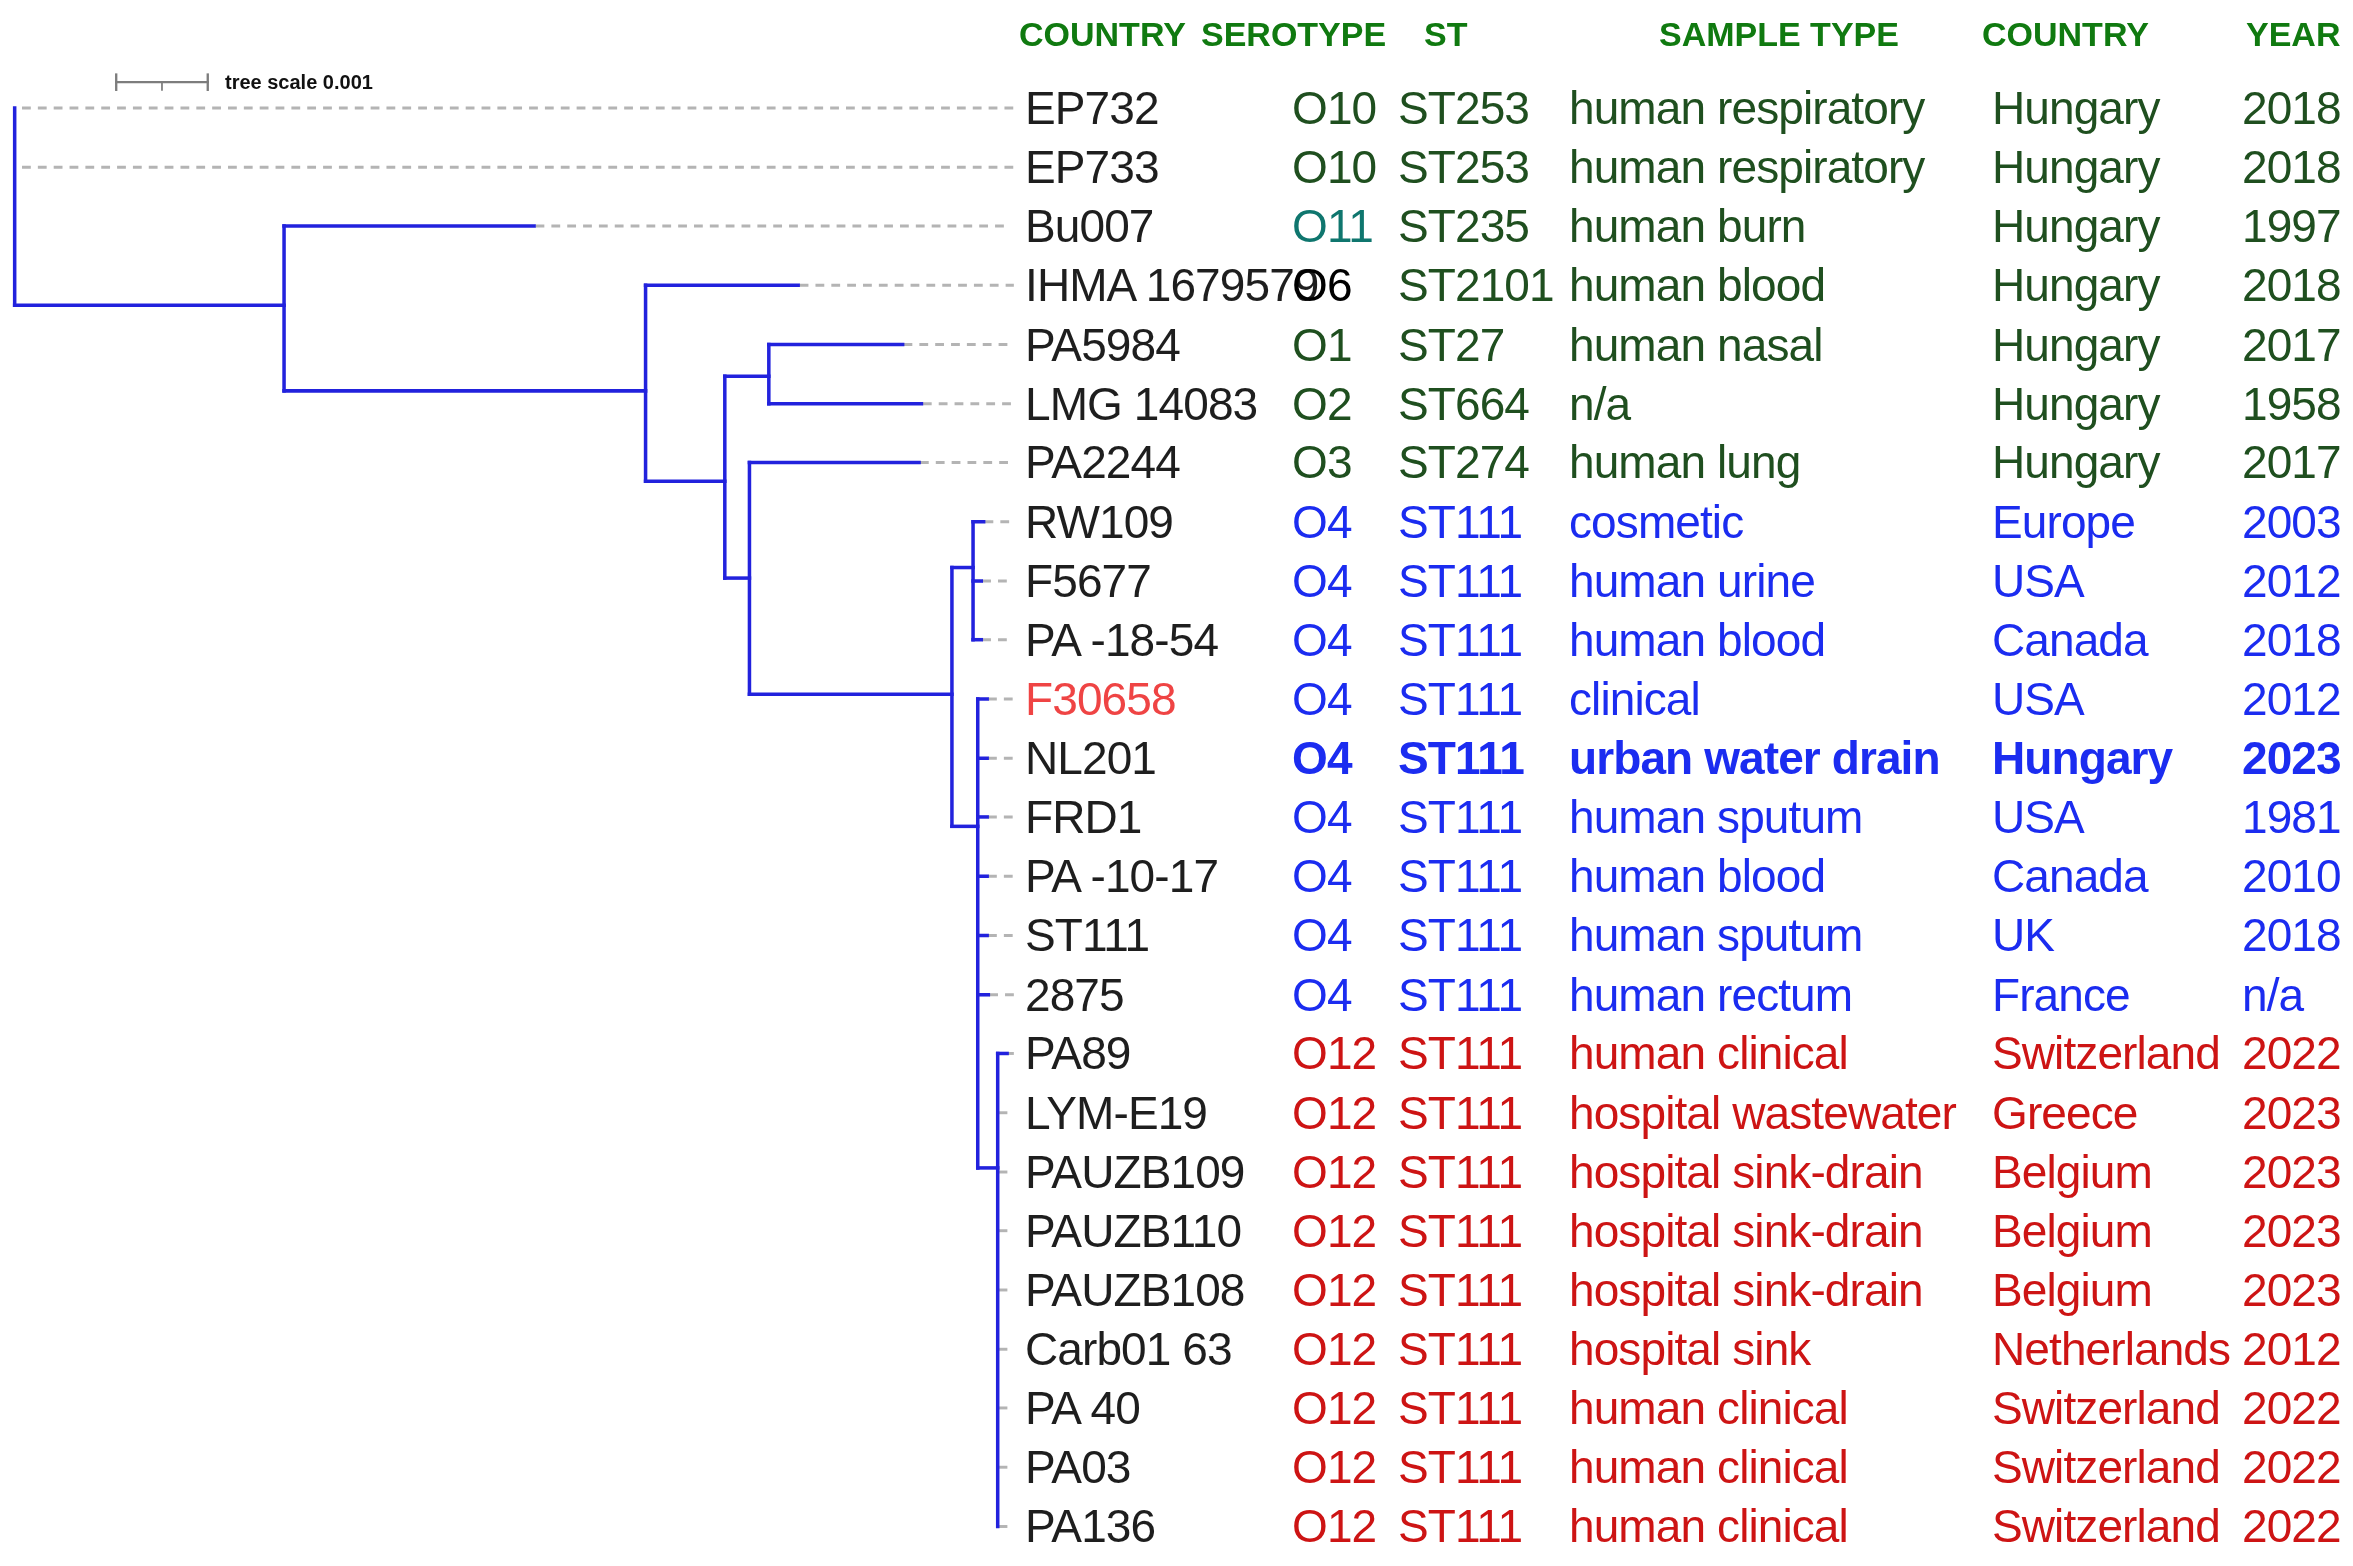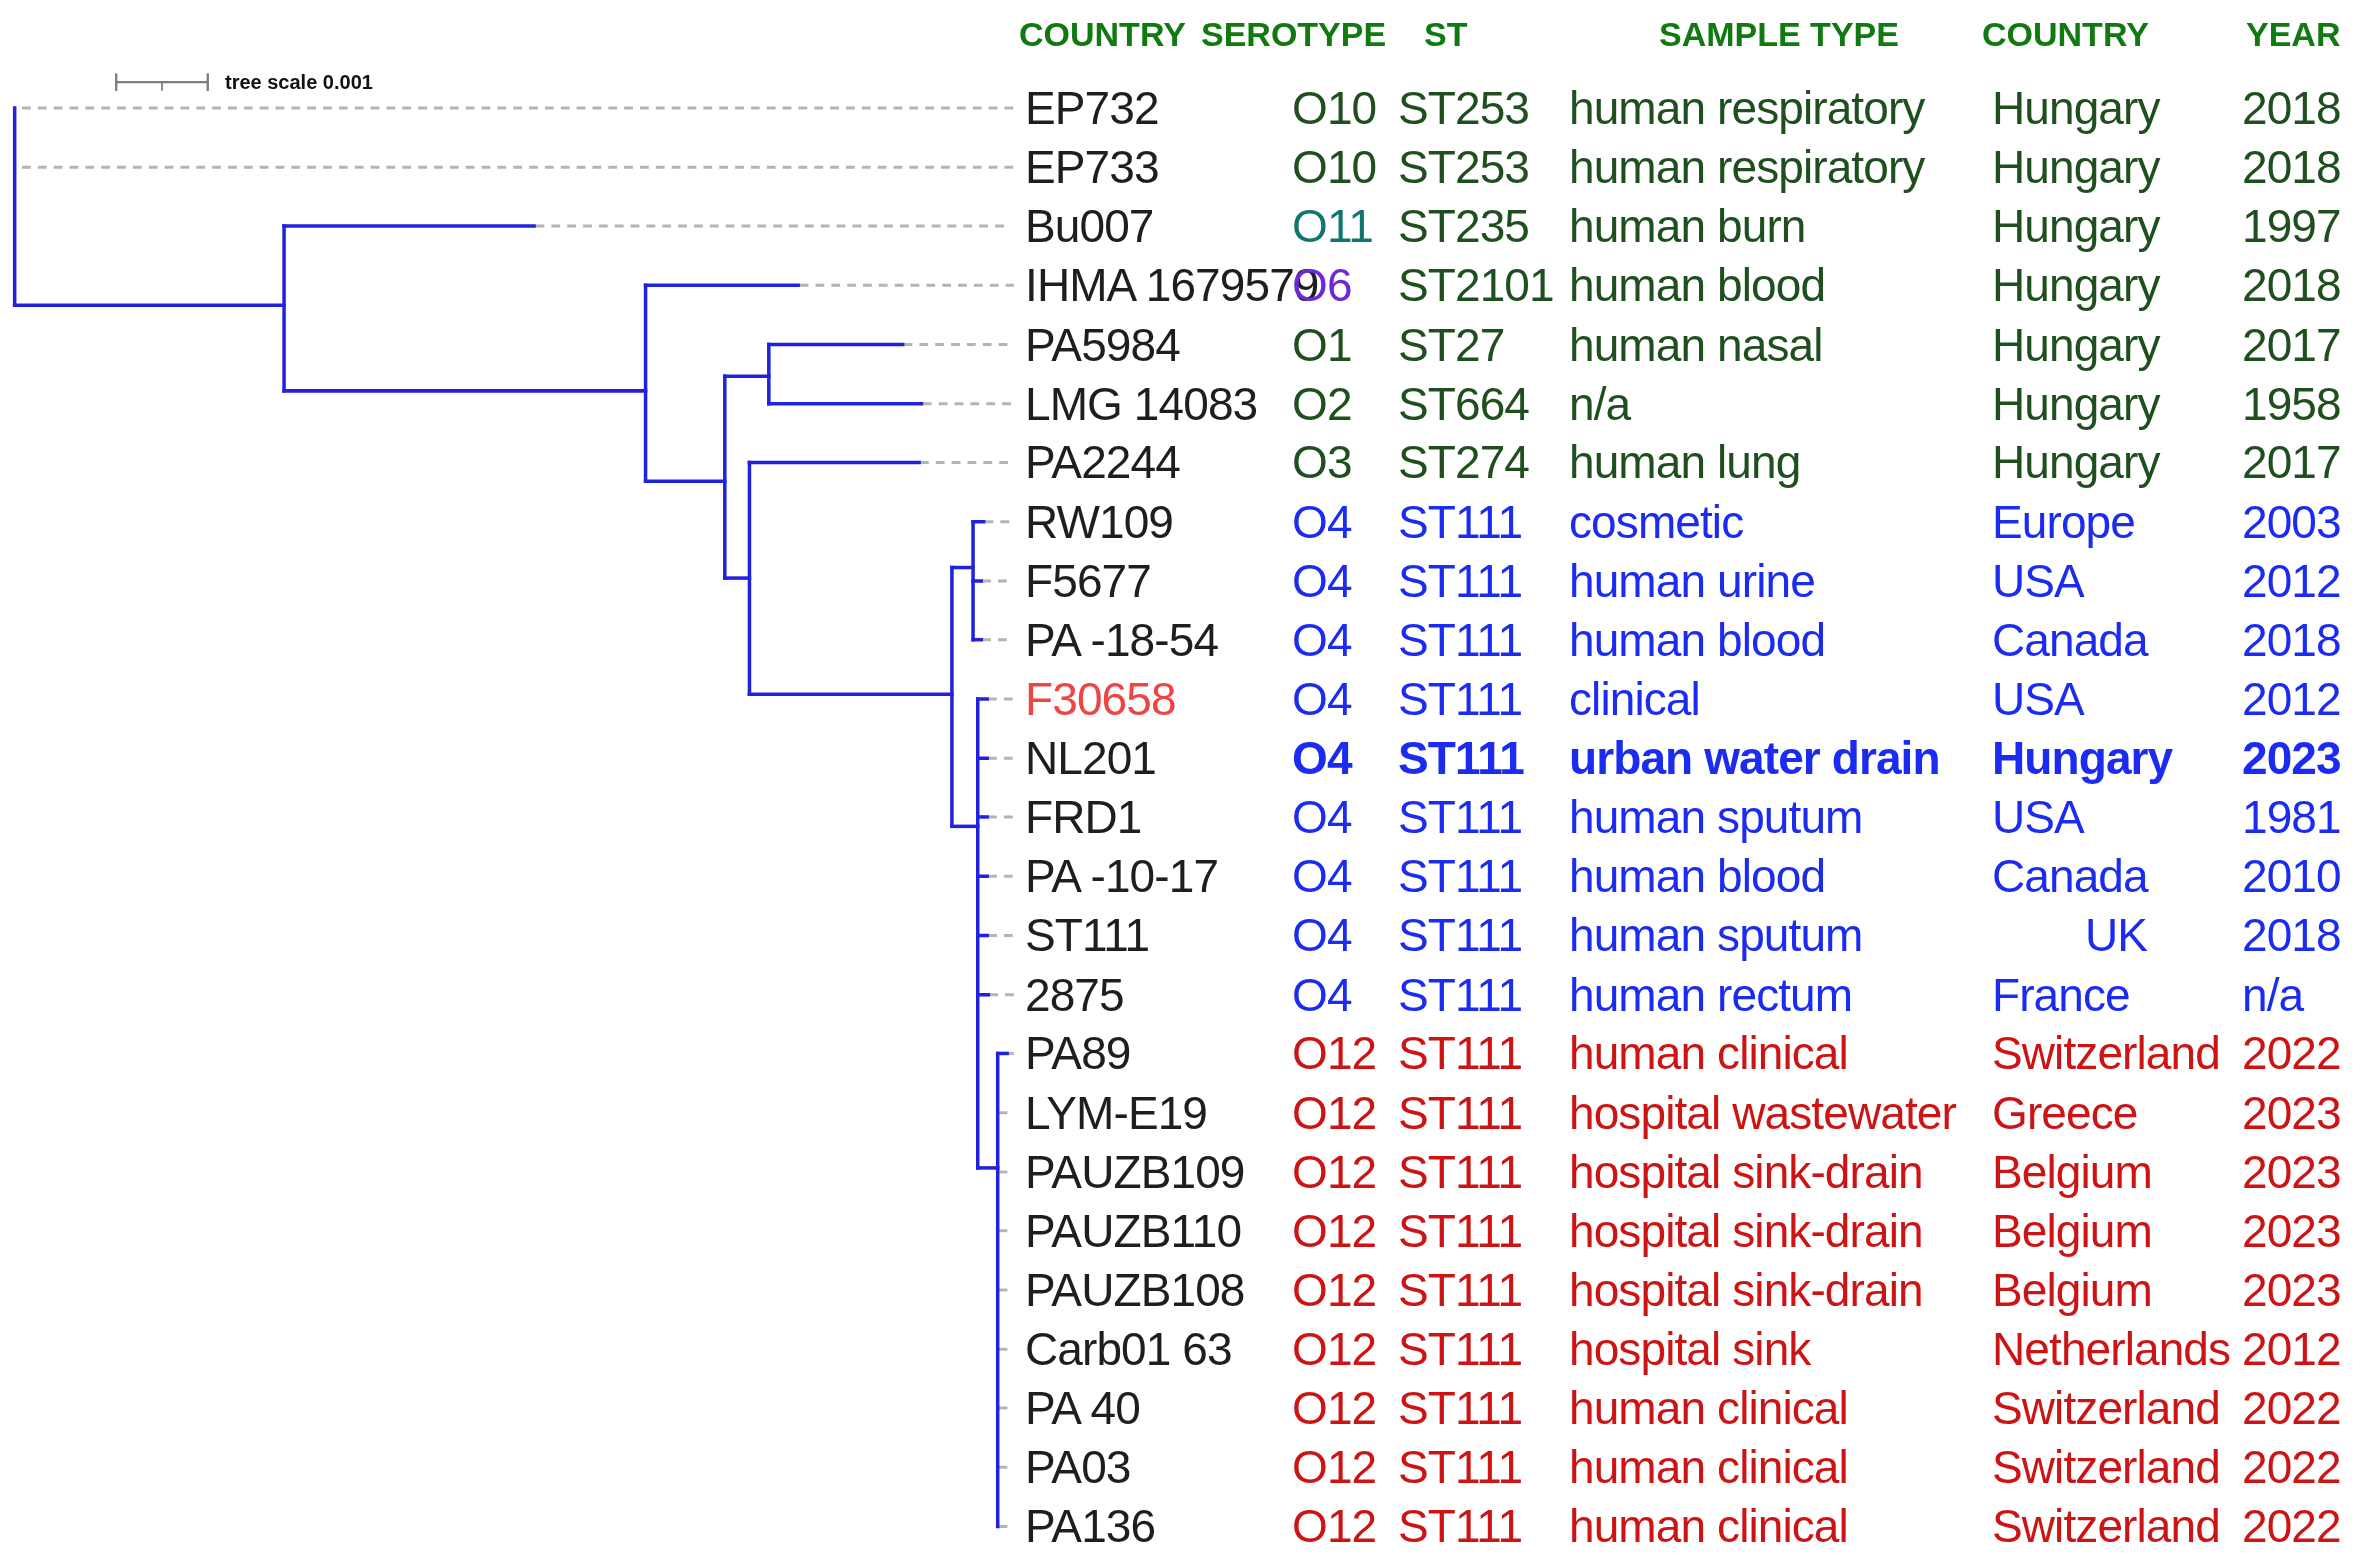--- a/index.html
+++ b/index.html
@@ -134,21 +134,21 @@
       <div class="row" style="top: 196px;">
       <span class="cell col-strain" style="color: rgb(30, 30, 30);">Bu007</span>
       <span class="cell col-serotype colored" style="color: #0f766e;">O11</span>
       <span class="cell col-st colored" style="color: rgb(31, 79, 31);">ST235</span>
       <span class="cell col-sample colored" style="color: rgb(31, 79, 31);">human burn</span>
       <span class="cell col-country colored" style="color: rgb(31, 79, 31);">Hungary</span>
       <span class="cell col-year colored" style="color: rgb(31, 79, 31);">1997</span>
     </div>
       <div class="row" style="top: 255px;">
       <span class="cell col-strain" style="color: rgb(30, 30, 30);">IHMA 1679579</span>
-      <span class="cell col-serotype colored" style="color: #6d28d9;">O6</span>
+      <span class="cell col-serotype colored" style="color: #000000;">O6</span>
       <span class="cell col-st colored" style="color: rgb(31, 79, 31);">ST2101</span>
       <span class="cell col-sample colored" style="color: rgb(31, 79, 31);">human blood</span>
       <span class="cell col-country colored" style="color: rgb(31, 79, 31);">Hungary</span>
       <span class="cell col-year colored" style="color: rgb(31, 79, 31);">2018</span>
     </div>
       <div class="row" style="top: 315px;">
       <span class="cell col-strain" style="color: rgb(30, 30, 30);">PA5984</span>
       <span class="cell col-serotype colored" style="color: rgb(31, 79, 31);">O1</span>
       <span class="cell col-st colored" style="color: rgb(31, 79, 31);">ST27</span>
       <span class="cell col-sample colored" style="color: rgb(31, 79, 31);">human nasal</span>
@@ -225,21 +225,21 @@
       <span class="cell col-st colored" style="color: rgb(27, 44, 240);">ST111</span>
       <span class="cell col-sample colored" style="color: rgb(27, 44, 240);">human blood</span>
       <span class="cell col-country colored" style="color: rgb(27, 44, 240);">Canada</span>
       <span class="cell col-year colored" style="color: rgb(27, 44, 240);">2010</span>
     </div>
       <div class="row" style="top: 905px;">
       <span class="cell col-strain" style="color: rgb(30, 30, 30);">ST111</span>
       <span class="cell col-serotype colored" style="color: rgb(27, 44, 240);">O4</span>
       <span class="cell col-st colored" style="color: rgb(27, 44, 240);">ST111</span>
       <span class="cell col-sample colored" style="color: rgb(27, 44, 240);">human sputum</span>
-      <span class="cell col-country colored" style="color: rgb(27, 44, 240); text-align: center;">UK</span>
+      <span class="cell col-country colored" style="color: rgb(27, 44, 240);">UK</span>
       <span class="cell col-year colored" style="color: rgb(27, 44, 240);">2018</span>
     </div>
       <div class="row" style="top: 965px;">
       <span class="cell col-strain" style="color: rgb(30, 30, 30);">2875</span>
       <span class="cell col-serotype colored" style="color: rgb(27, 44, 240);">O4</span>
       <span class="cell col-st colored" style="color: rgb(27, 44, 240);">ST111</span>
       <span class="cell col-sample colored" style="color: rgb(27, 44, 240);">human rectum</span>
       <span class="cell col-country colored" style="color: rgb(27, 44, 240);">France</span>
       <span class="cell col-year colored" style="color: rgb(27, 44, 240);">n/a</span>
     </div>

